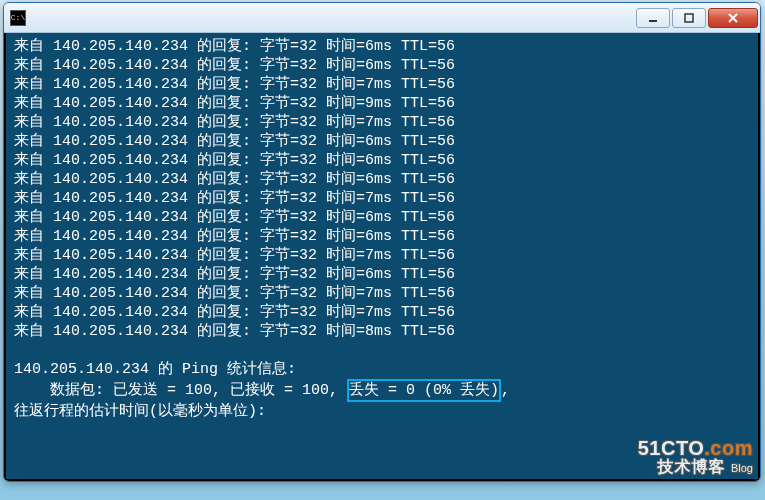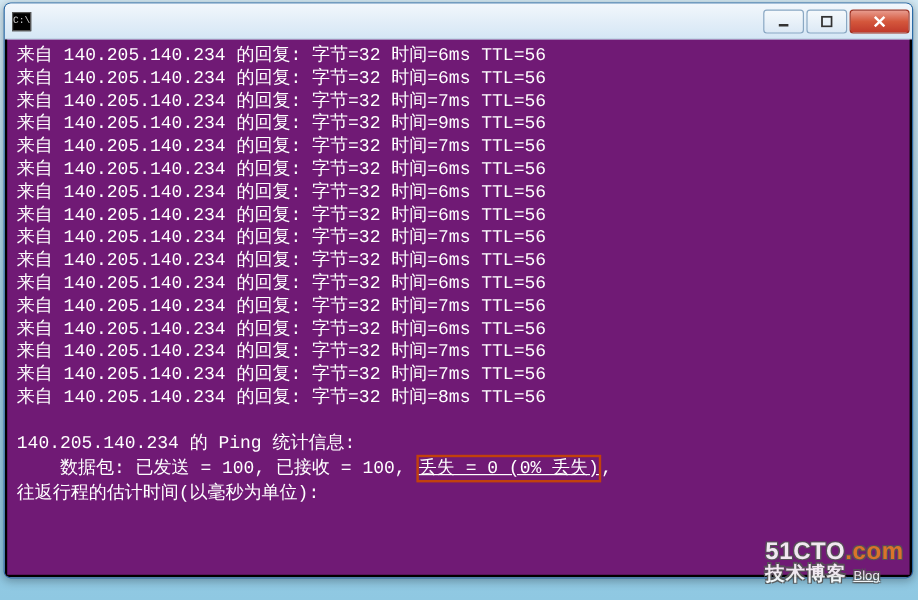--- a/index.html
+++ b/index.html
@@ -65,53 +65,52 @@
     justify-content: center;
     margin-left: 2px;
   }
   .win-btn.close {
     background: linear-gradient(180deg, #e89a8c 0%, #d4573c 50%, #c0392b 100%);
     border-color: #a03020;
     width: 50px;
   }
   .win-btn svg { display: block; }
   .console {
-    background: #701a75;
+    background: #0c4a6e;
     color: #fff;
     font-family: "NSimSun", "SimSun", "Courier New", monospace;
     font-size: 15px;
     line-height: 19px;
     padding: 4px 8px;
     height: calc(100% - 30px);
     white-space: pre;
     overflow: hidden;
     border: 2px solid #000;
     border-top: none;
   }
   .hl {
-    border: 2px solid #c2410c;
+    border: 2px solid #0ea5e9;
     display: inline-block;
-    text-decoration: underline;
   }
   .watermark {
     position: absolute;
     right: 12px;
-    bottom: 12px;
+    bottom: 24px;
     color: #fff;
     font-family: Arial, sans-serif;
     font-weight: bold;
-    text-align: left;
+    text-align: right;
     line-height: 1.05;
     text-shadow: 1px 1px 0 #555, -1px -1px 0 #555, 1px -1px 0 #555, -1px 1px 0 #555;
     opacity: 0.9;
   }
   .wm-top { font-size: 20px; letter-spacing: 0.5px; }
   .wm-top .o { color: #e67e22; }
   .wm-bot { font-size: 16px; letter-spacing: 1px; }
-  .wm-bot .blog { font-size: 11px; font-weight: normal; letter-spacing: 0; text-decoration: underline; }
+  .wm-bot .blog { font-size: 11px; font-weight: normal; letter-spacing: 0; }
 </style>
 </head>
 <body>
 
 <div class="window">
   <div class="titlebar">
     <div class="titlebar-icon">C:\</div>
     <div class="win-controls">
       <div class="win-btn">
         <svg width="10" height="10">

